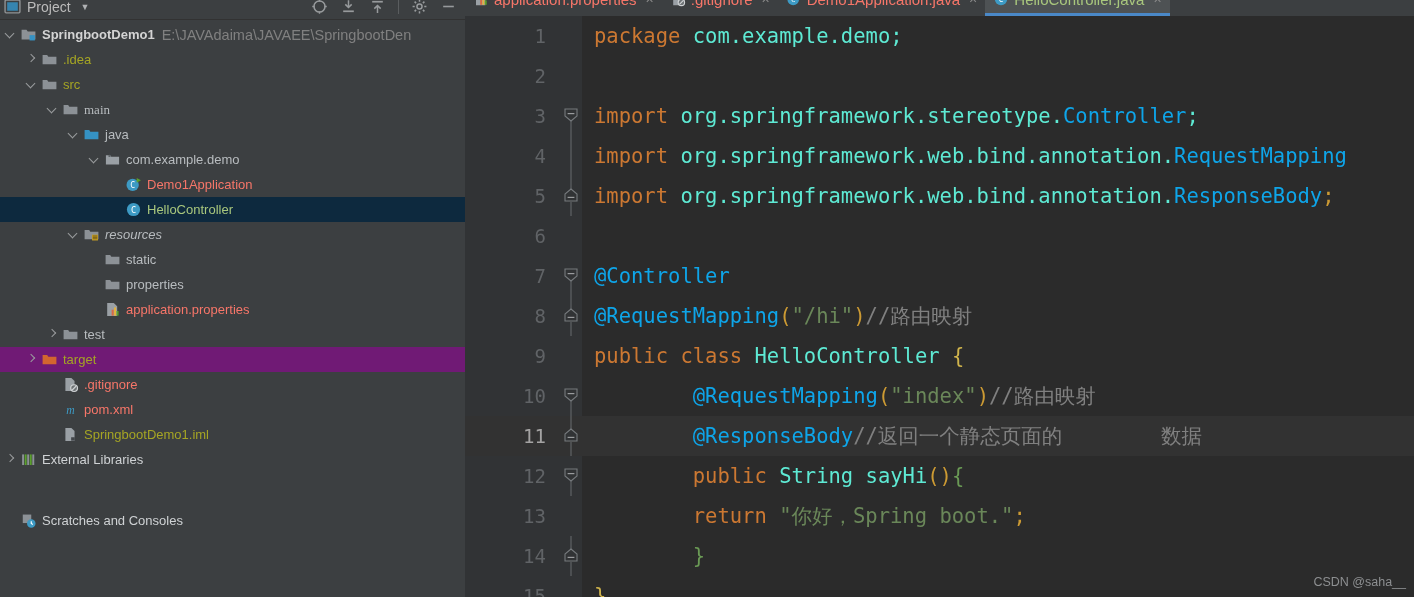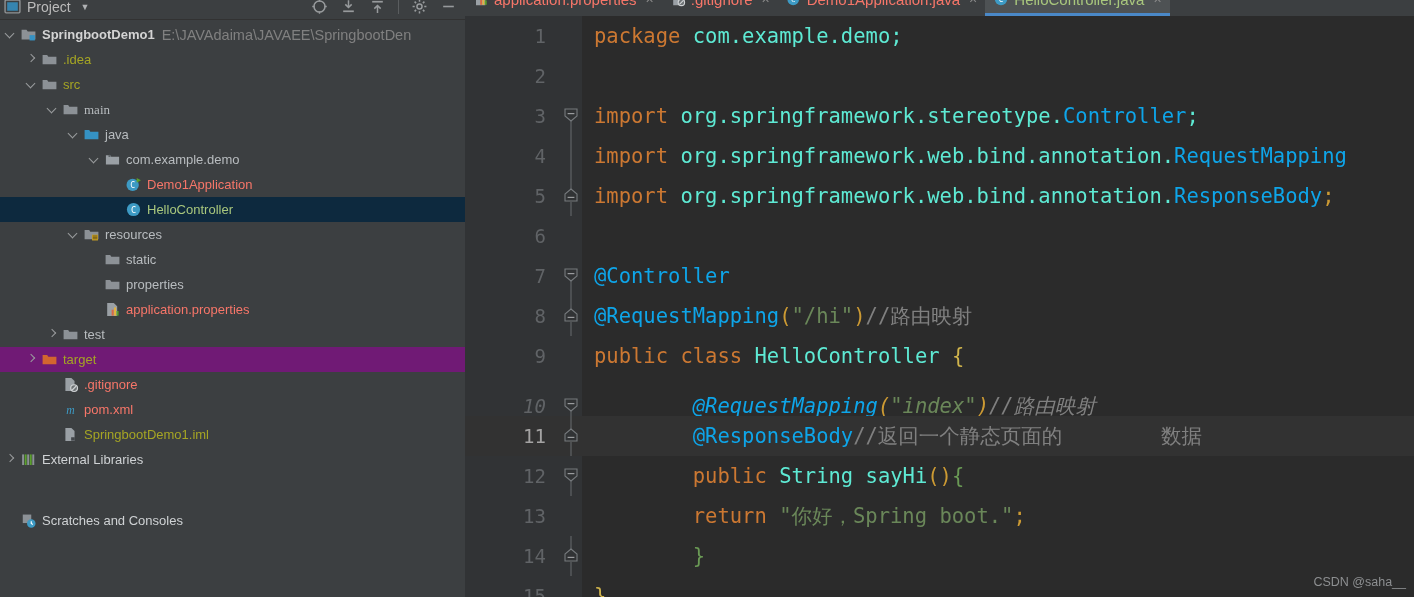--- a/index.html
+++ b/index.html
@@ -233,21 +233,21 @@
             <span class="lbl c-salmon">Demo1Application</span>
           </div>
           <div class="row sel" style="padding-left: 109px;">
             <span class="arrow"></span>
             <svg class="ico" viewBox="0 0 16 16">
               <circle cx="8" cy="8" r="6.2" fill="#3d9ac4"></circle>
                 <text x="8" y="11.2" font-size="8" font-family="monospace" fill="#fff" text-anchor="middle">C</text>
             </svg>
             <span class="lbl c-green">HelloController</span>
           </div>
-          <div class="row" style="padding-left: 67px;">
+          <div class="row" style="padding-left: 67px; font-style: italic;">
             <span class="arrow expanded"></span>
             <svg class="ico" viewBox="0 0 16 16">
               <path d="M1.5 3.8h4.3l1.1 1.5h7.6v7.2H1.5z" fill="#8c9196"></path>
                 <rect x="8.5" y="8.2" width="5.6" height="5.4" fill="#c9a227"></rect>
                 <path d="M9.2 9.4h4.3M9.2 10.7h4.3M9.2 12h4.3" stroke="#6b5410" stroke-width=".8"></path>
             </svg>
             <span class="lbl c-gray">resources</span>
           </div>
           <div class="row" style="padding-left: 88px;">
             <span class="arrow"></span>
@@ -436,21 +436,21 @@
       <path d="M5 25V18l6-5 6 5v7z" fill="#313335" stroke="#767a7d" stroke-width="1.1"></path>
       <path d="M7.6 21.4h6.8" stroke="#9a9c9e" stroke-width="1.2"></path>
               </svg></div>
             <div class="code"><span class="an">@RequestMapping</span><span class="bo">(</span><span class="st">"/hi"</span><span class="bo">)</span><span class="cm">//路由映射</span></div>
           </div>
           <div class="codeline" style="top: 320px;">
             <div class="lnum">9</div>
             <div class="fold"></div>
             <div class="code"><span class="k">public</span><span class="id"> </span><span class="k">class</span><span class="id"> HelloController </span><span class="by">{</span></div>
           </div>
-          <div class="codeline" style="top: 370px; font-style: italic;">
+          <div class="codeline" style="top: 360px;">
             <div class="lnum">10</div>
             <div class="fold"><svg width="22" height="40" viewBox="0 0 22 40">
       <path d="M11 20v20" stroke="#606366" stroke-width="1.2"></path>
       <path d="M5 13h12v7l-6 5-6-5z" fill="#313335" stroke="#767a7d" stroke-width="1.1"></path>
       <path d="M7.6 17.6h6.8" stroke="#9a9c9e" stroke-width="1.2"></path>
               </svg></div>
             <div class="code"><span class="an">        @RequestMapping</span><span class="bo">(</span><span class="st">"index"</span><span class="bo">)</span><span class="cm">//路由映射</span></div>
           </div>
           <div class="codeline cur" style="top: 400px;">
             <div class="lnum cur">11</div>

